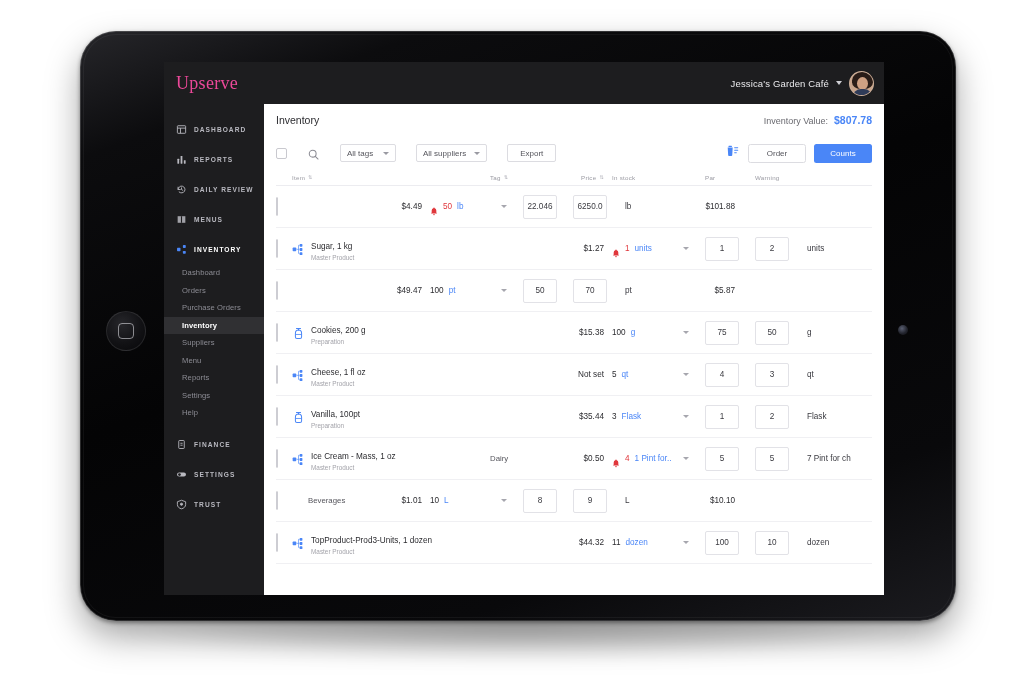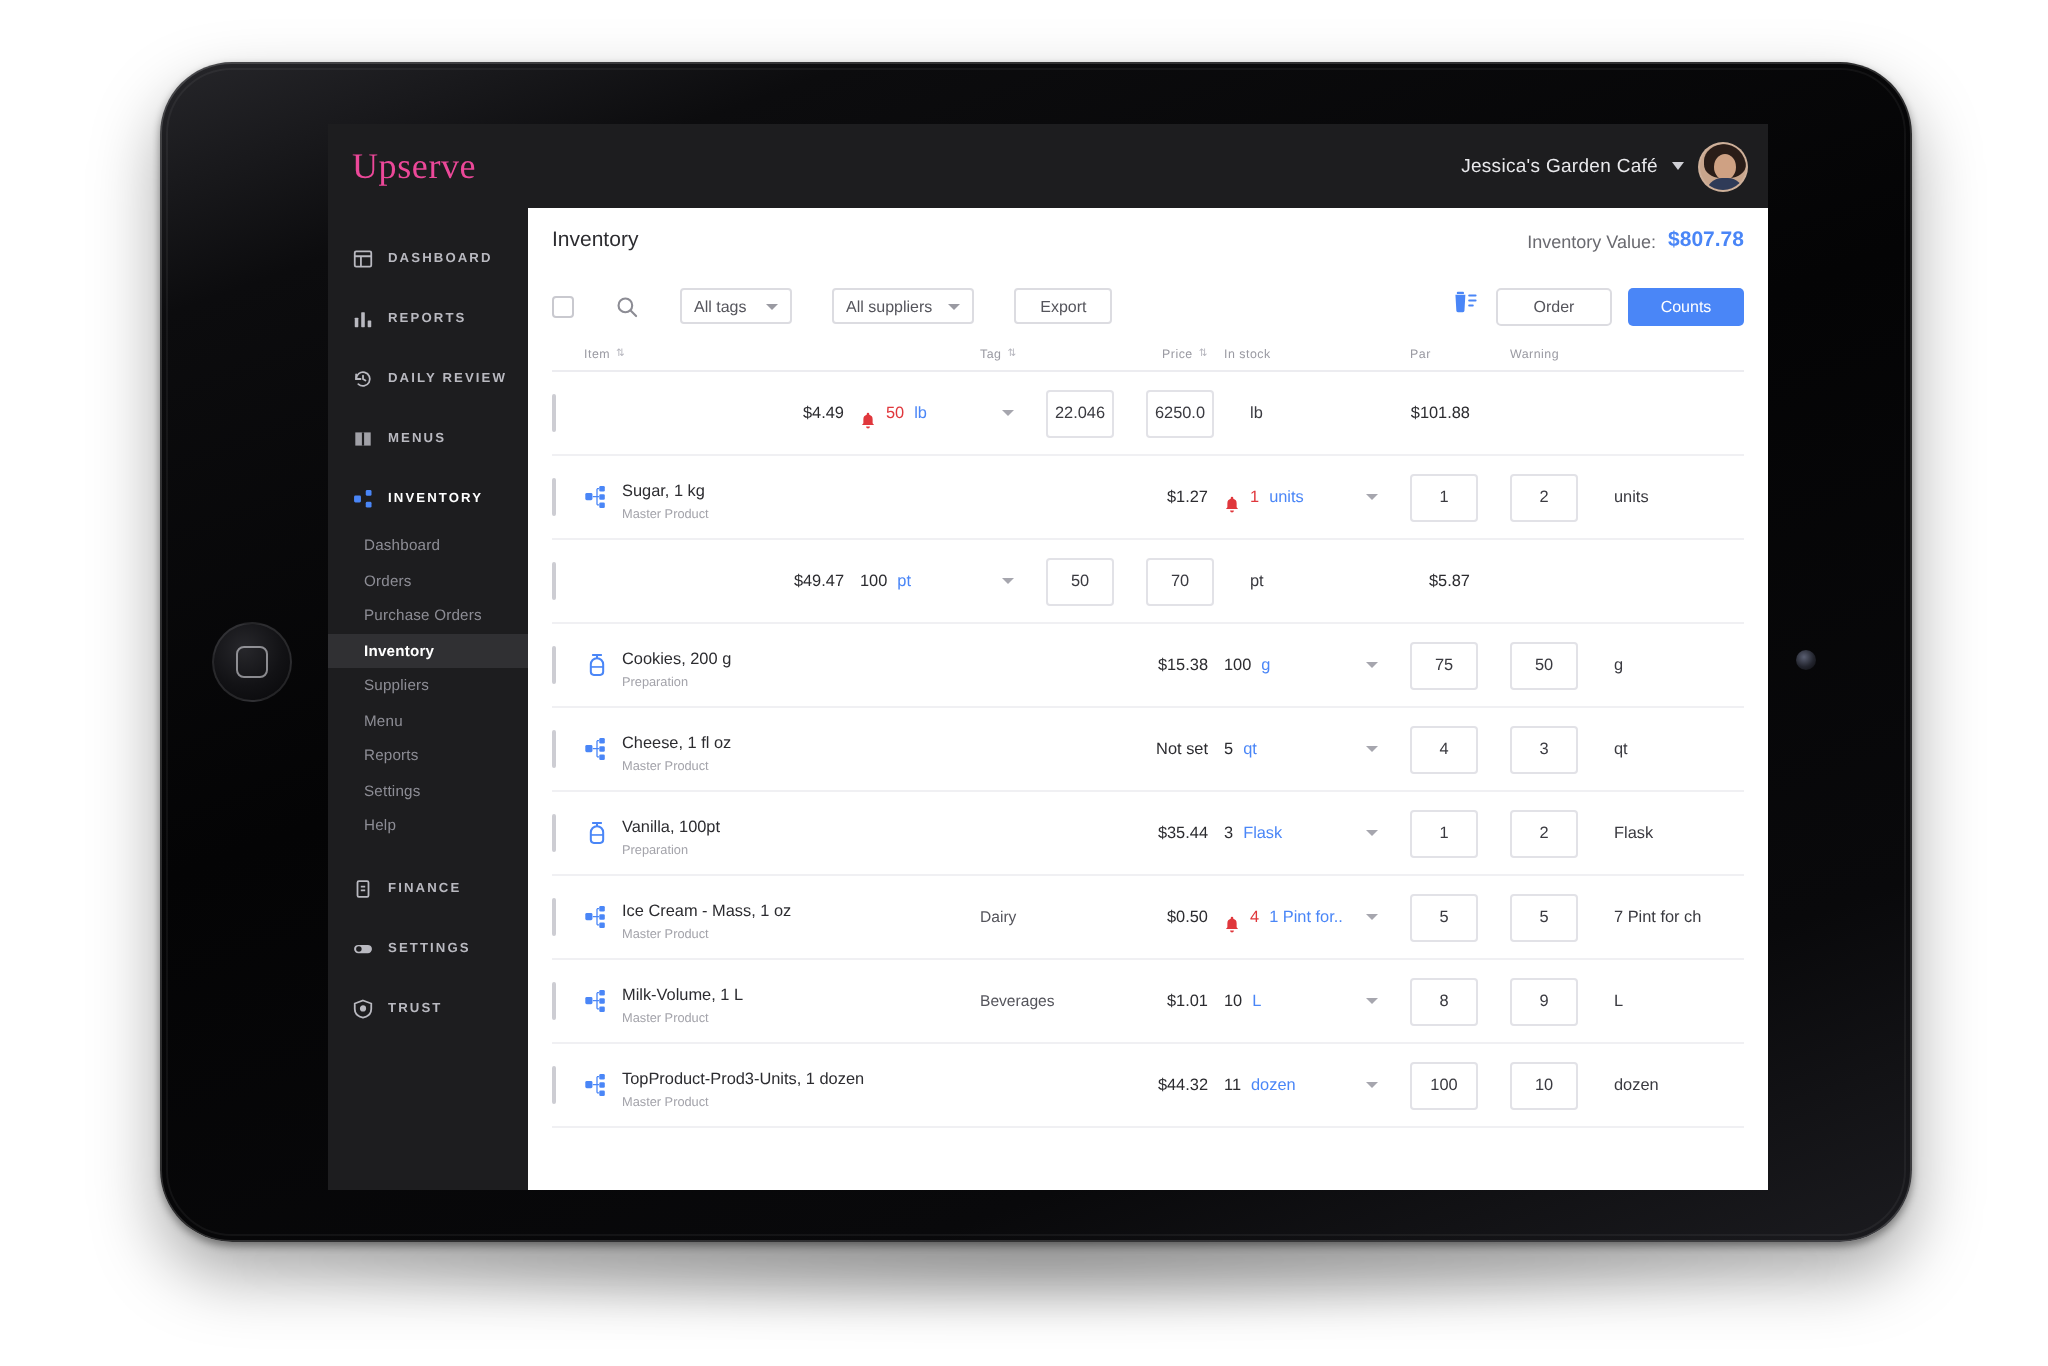--- a/index.html
+++ b/index.html
@@ -564,56 +564,46 @@
                 <span class="numbox">5</span>
               </div>
               <div class="col-warn">
                 <span class="numbox">5</span>
               </div>
               <div class="col-unit unit-cell">7 Pint for ch</div>
               <div class="col-total total-cell">$2.00</div>
             </div>
             <div class="trow">
               <div class="col-chk"><span class="row-chk"></span></div>
+              <div class="col-tag tag-cell">Beverages</div>
+              <div class="col-price price-cell">$1.01</div>
+              <div class="col-stock stock-cell" style="padding-left:8px">
+                <span class="stock-qty">10</span>
+                <span class="stock-unit">L</span>
+                <span class="stock-caret"></span>
+              </div>
+              <div class="col-par" style="padding-left:6px">
+                <span class="numbox">8</span>
+              </div>
+              <div class="col-warn">
+                <span class="numbox">9</span>
+              </div>
+              <div class="col-unit unit-cell">L</div>
+              <div class="col-total total-cell">$10.10</div>
+            </div>
+            <div class="trow">
+              <div class="col-chk"><span class="row-chk"></span></div>
               <div class="col-item item-cell">
                 <span class="item-ico"><svg width="13" height="13" viewBox="0 0 16 16" fill="#4a86f7">
                     <rect x="0.8" y="5.6" width="4.4" height="4.4" rx="0.9"></rect>
                     <rect x="9.4" y="1.2" width="3.4" height="3.4" rx="0.8"></rect>
                     <rect x="9.4" y="6.3" width="3.4" height="3.4" rx="0.8"></rect>
                     <rect x="9.4" y="11.4" width="3.4" height="3.4" rx="0.8"></rect>
                     <path d="M5.4 7.8h2.6M8 2.9v9.9M8 2.9h1.2M8 7.8h1.2M8 12.8h1.2" stroke="#4a86f7" stroke-width="0.8" fill="none"></path>
                   </svg></span>
-                <span><span class="item-name">Milk-Volume, 1 L</span><span class="item-sub" style="display:block">Master Product</span></span>
-              </div>
-              <div class="col-tag tag-cell">Beverages</div>
-              <div class="col-price price-cell">$1.01</div>
-              <div class="col-stock stock-cell" style="padding-left:8px">
-                <span class="stock-qty">10</span>
-                <span class="stock-unit">L</span>
-                <span class="stock-caret"></span>
-              </div>
-              <div class="col-par" style="padding-left:6px">
-                <span class="numbox">8</span>
-              </div>
-              <div class="col-warn">
-                <span class="numbox">9</span>
-              </div>
-              <div class="col-unit unit-cell">L</div>
-              <div class="col-total total-cell">$10.10</div>
-            </div>
-            <div class="trow">
-              <div class="col-chk"><span class="row-chk"></span></div>
-              <div class="col-item item-cell">
-                <span class="item-ico"><svg width="13" height="13" viewBox="0 0 16 16" fill="#4a86f7">
-                    <rect x="0.8" y="5.6" width="4.4" height="4.4" rx="0.9"></rect>
-                    <rect x="9.4" y="1.2" width="3.4" height="3.4" rx="0.8"></rect>
-                    <rect x="9.4" y="6.3" width="3.4" height="3.4" rx="0.8"></rect>
-                    <rect x="9.4" y="11.4" width="3.4" height="3.4" rx="0.8"></rect>
-                    <path d="M5.4 7.8h2.6M8 2.9v9.9M8 2.9h1.2M8 7.8h1.2M8 12.8h1.2" stroke="#4a86f7" stroke-width="0.8" fill="none"></path>
-                  </svg></span>
                 <span><span class="item-name">TopProduct-Prod3-Units, 1 dozen</span><span class="item-sub" style="display:block">Master Product</span></span>
               </div>
               <div class="col-tag tag-cell"></div>
               <div class="col-price price-cell">$44.32</div>
               <div class="col-stock stock-cell" style="padding-left:8px">
                 <span class="stock-qty">11</span>
                 <span class="stock-unit">dozen</span>
                 <span class="stock-caret"></span>
               </div>
               <div class="col-par" style="padding-left:6px">

